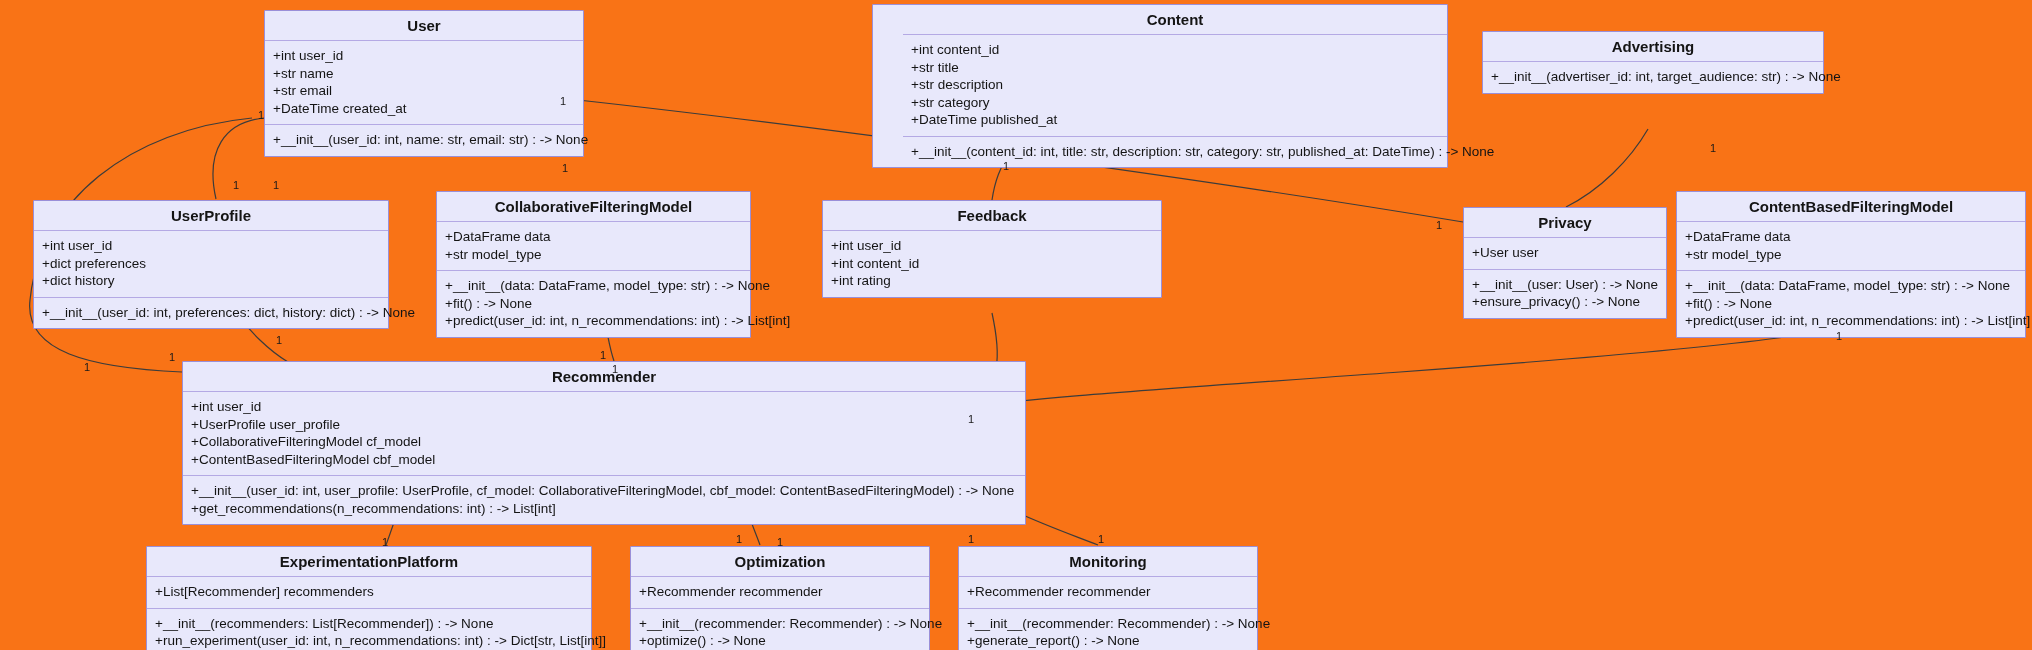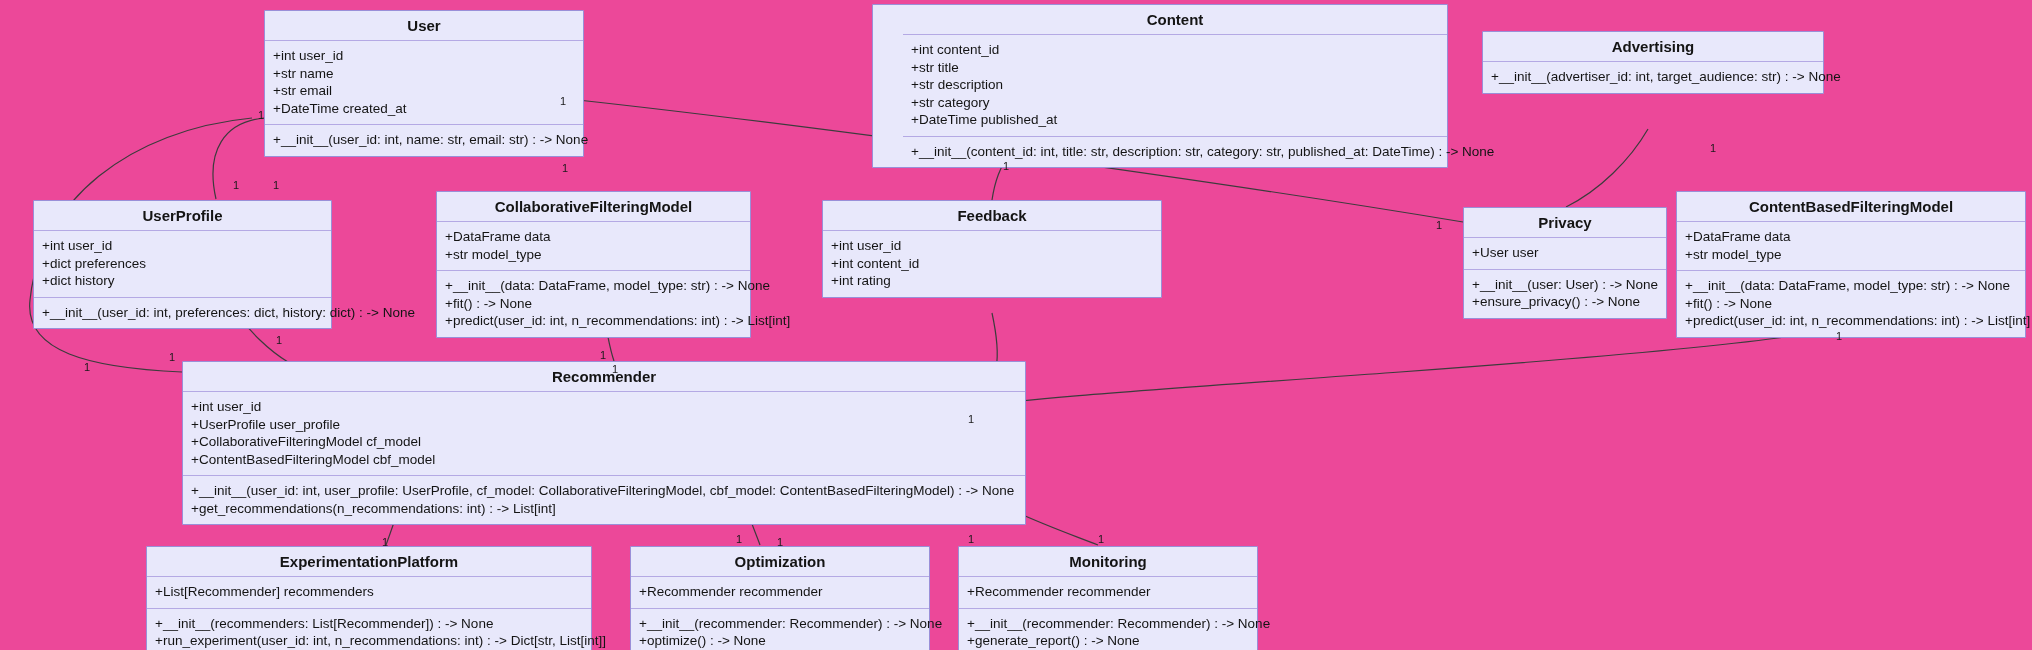--- a/index.html
+++ b/index.html
@@ -10,21 +10,21 @@
   body {
     font-family: "Liberation Sans", sans-serif;
     width: 2032px;
     height: 650px;
     overflow: hidden;
   }
   #canvas {
     position: relative;
     width: 2032px;
     height: 650px;
-    background: #ec4899;
+    background: #f97316;
   }
   #edges {
     position: absolute;
     left: 0;
     top: 0;
     width: 2032px;
     height: 650px;
     pointer-events: none;
   }
   .uml-class {
@@ -128,21 +128,21 @@
         <div class="uml-section">
           <div class="uml-row">+__init__(content_id: int, title: str, description: str, category: str, published_at: DateTime) : -&gt; None</div>
         </div>
       </div>
       <div class="uml-class" style="left: 1482px; top: 31px; width: 342px;">
         <div class="uml-title">Advertising</div>
         <div class="uml-section">
           <div class="uml-row">+__init__(advertiser_id: int, target_audience: str) : -&gt; None</div>
         </div>
       </div>
-      <div class="uml-class" style="left: 33px; top: 200px; width: 299px;">
+      <div class="uml-class" style="left: 33px; top: 200px; width: 356px;">
         <div class="uml-title">UserProfile</div>
         <div class="uml-section">
           <div class="uml-row">+int user_id</div>
           <div class="uml-row">+dict preferences</div>
           <div class="uml-row">+dict history</div>
         </div>
         <div class="uml-section">
           <div class="uml-row">+__init__(user_id: int, preferences: dict, history: dict) : -&gt; None</div>
         </div>
       </div>

